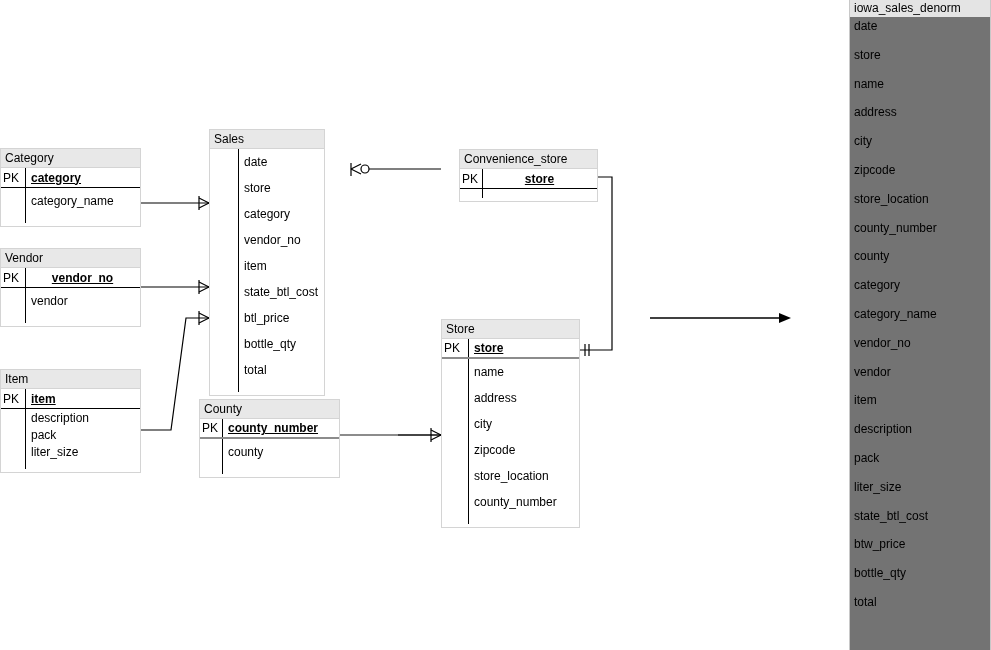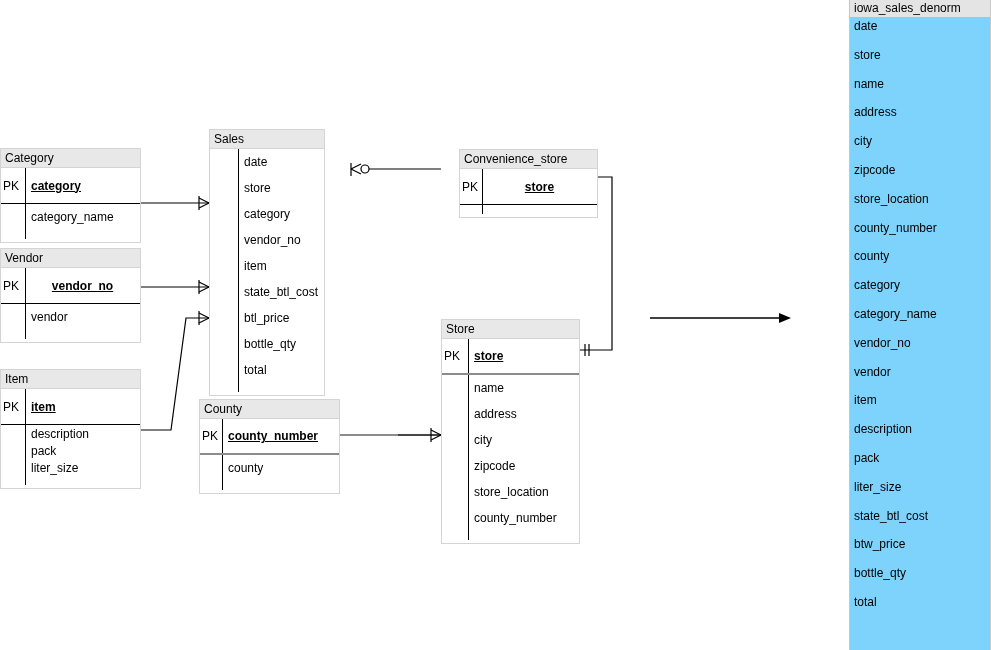--- a/index.html
+++ b/index.html
@@ -44,21 +44,21 @@
     position: absolute;
     left: var(--gutter, 24px);
     top: 0;
     bottom: 3px;
     width: 1px;
     background: #000;
   }
   .row {
     display: flex;
     align-items: center;
-    height: 36px;
+    height: 20px;
     box-sizing: border-box;
     position: relative;
   }
   .row .keycol {
     width: var(--gutter, 24px);
     flex: 0 0 var(--gutter, 24px);
     font-size: 12px;
     padding-left: 2px;
     box-sizing: border-box;
     white-space: nowrap;
@@ -97,21 +97,21 @@
     pointer-events: none;
   }
 
   
   #denorm-panel {
     position: absolute;
     left: 849px;
     top: 0;
     width: 142px;
     height: 650px;
-    background: #7dd3fc;
+    background: #737373;
     border-left: 1px solid #c8c8c8;
     border-right: 1px solid #c8c8c8;
     box-sizing: border-box;
     overflow: hidden;
   }
   #denorm-panel .denorm-title {
     background: #e4e4e4;
     height: 17px;
     line-height: 17px;
     padding-left: 4px;

